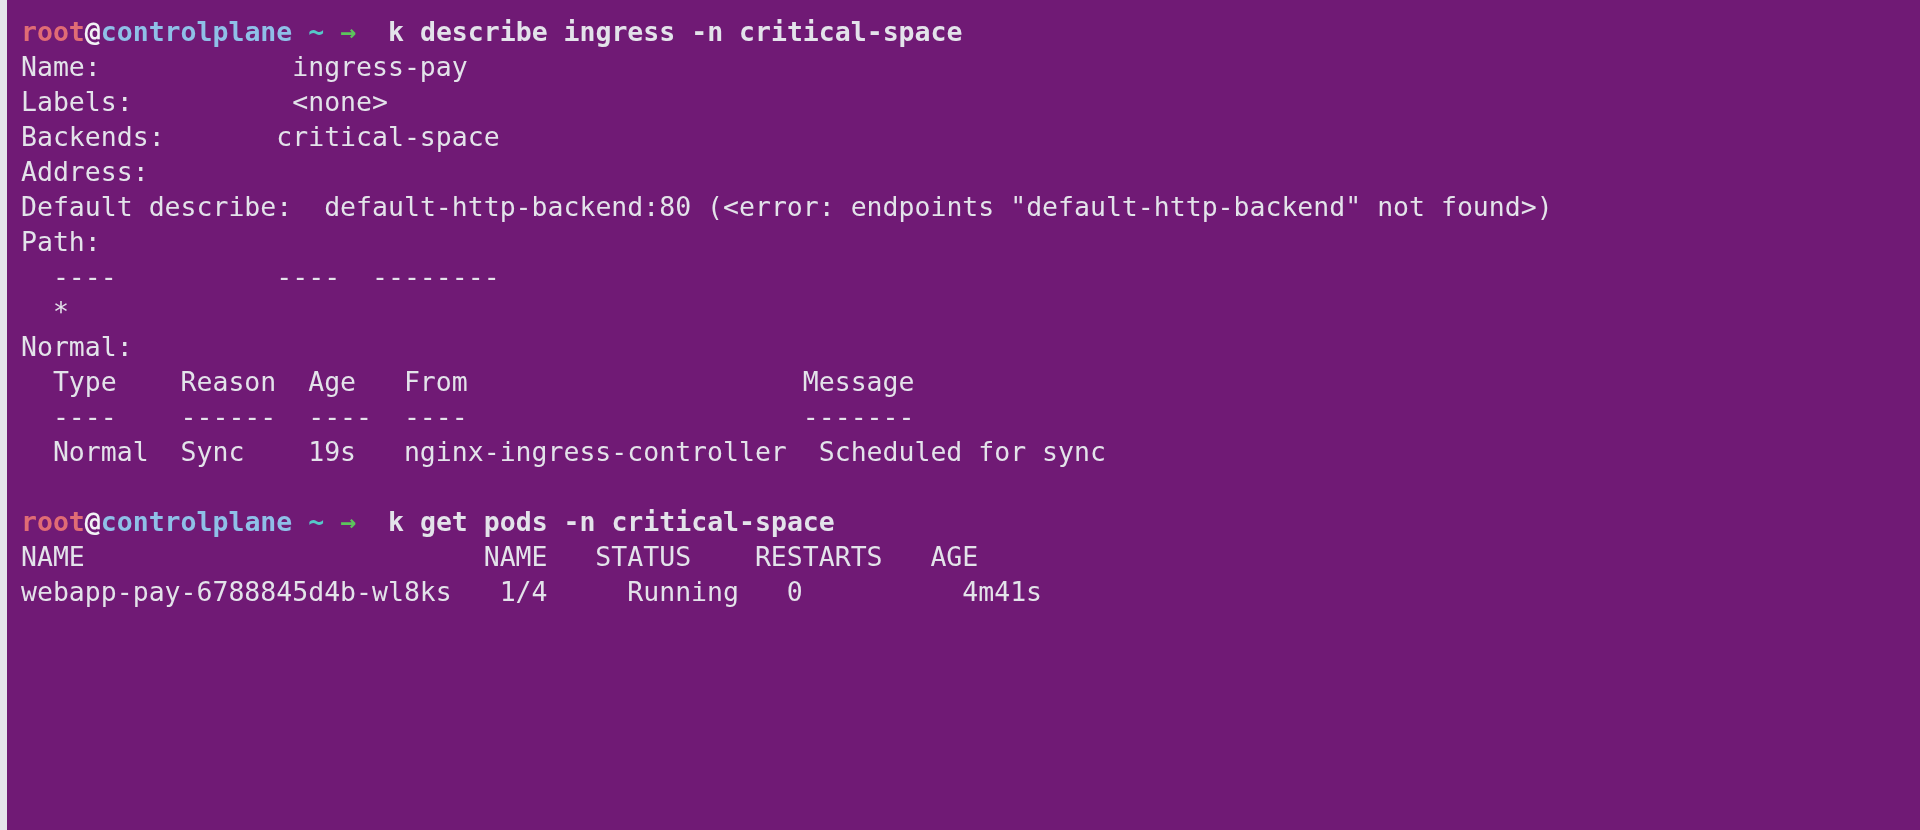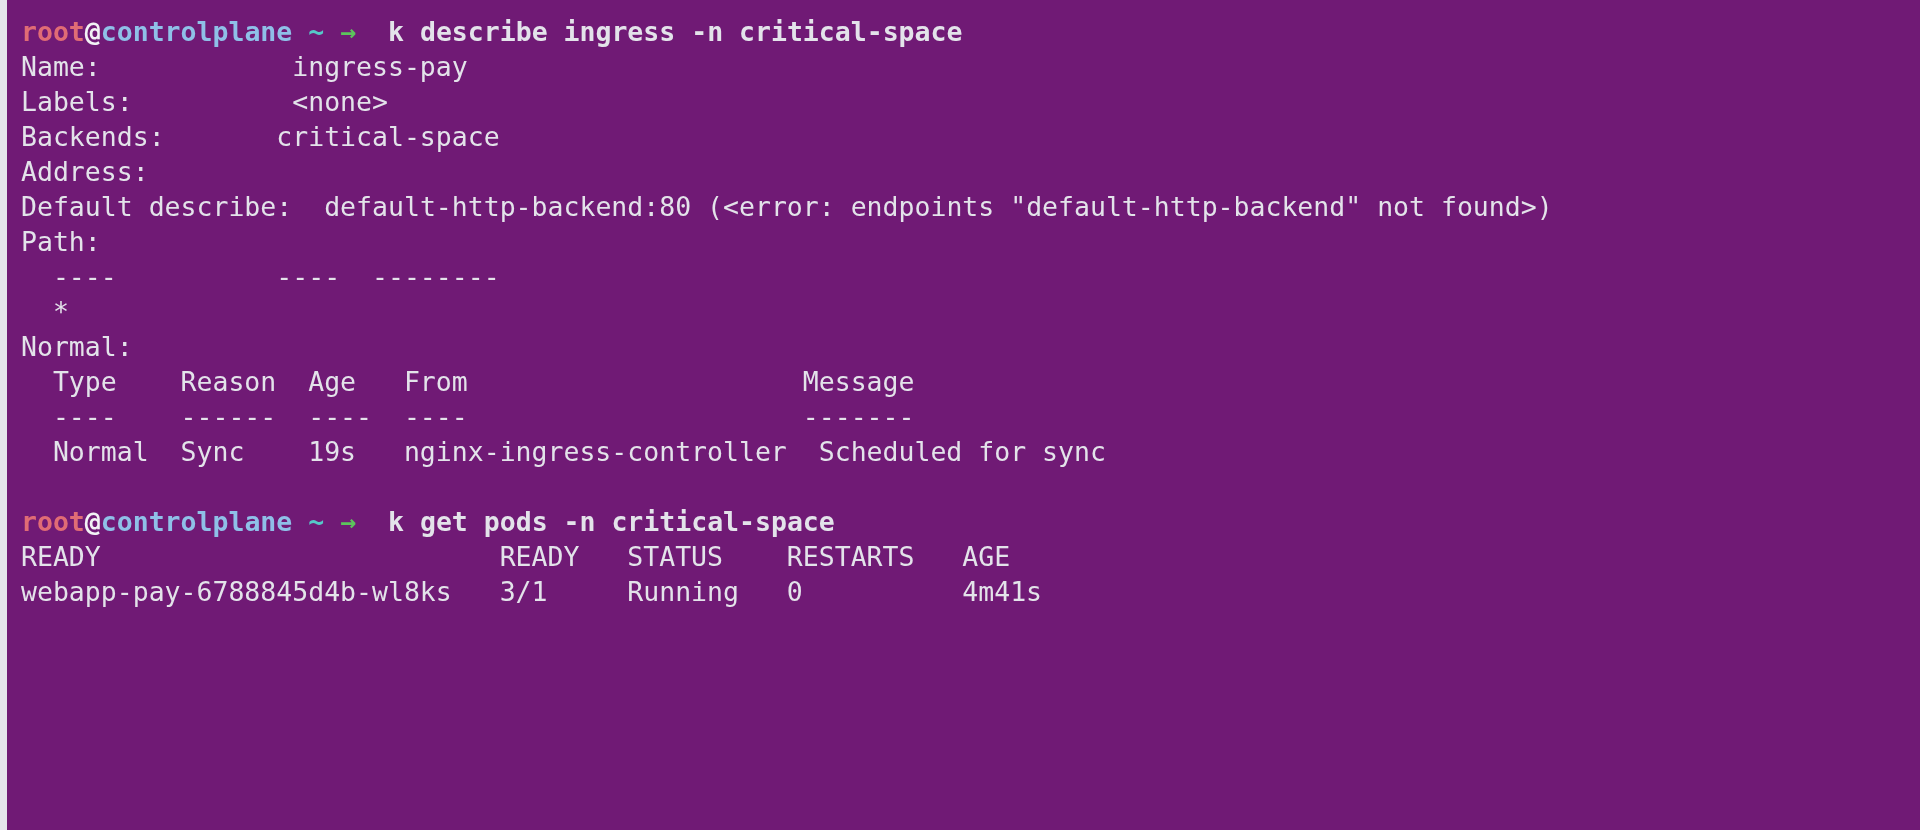--- a/index.html
+++ b/index.html
@@ -84,17 +84,17 @@
 
     <div class="line out">Normal:</div>
     <div class="line out">  Type    Reason  Age   From                     Message</div>
     <div class="line out">  ----    ------  ----  ----                     -------</div>
     <div class="line out">  Normal  Sync    19s   nginx-ingress-controller  Scheduled for sync</div>
 
     <div class="line blank">&nbsp;</div>
 
     <div class="line"><span class="p-user">root</span><span class="p-at">@</span><span class="p-host">controlplane</span><span class="sp"> </span><span class="p-path">~</span><span class="sp"> </span><span class="p-arrow">→</span><span class="sp">  </span><span class="p-cmd">k get pods -n critical-space</span></div>
 
-    <div class="line out">READY                         READY   STATUS    RESTARTS   AGE</div>
-    <div class="line out">webapp-pay-6788845d4b-wl8ks   3/1     Running   0          4m41s</div>
+    <div class="line out">NAME                         NAME   STATUS    RESTARTS   AGE</div>
+    <div class="line out">webapp-pay-6788845d4b-wl8ks   1/4     Running   0          4m41s</div>
 
   </div>
 </div>
 
 </body></html>

